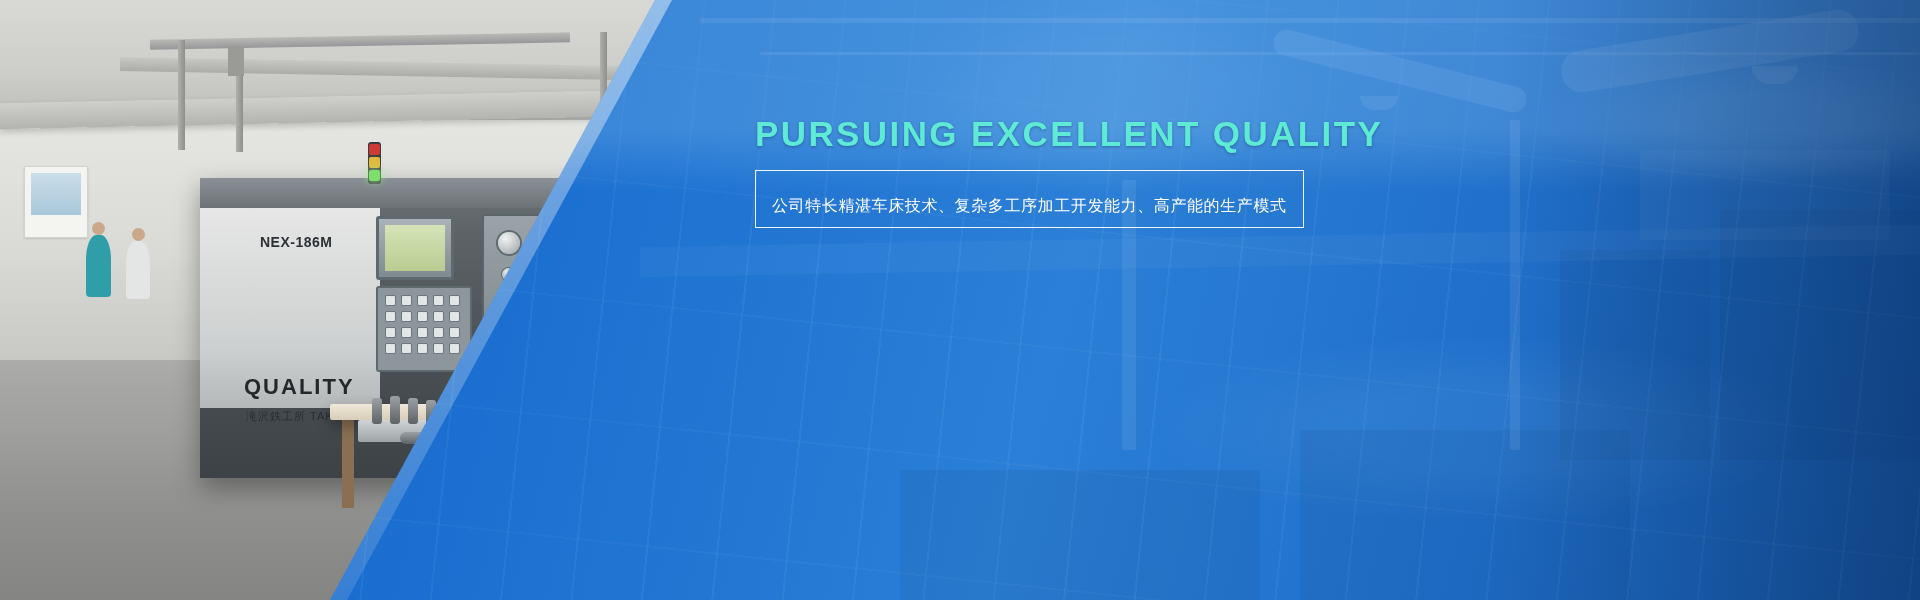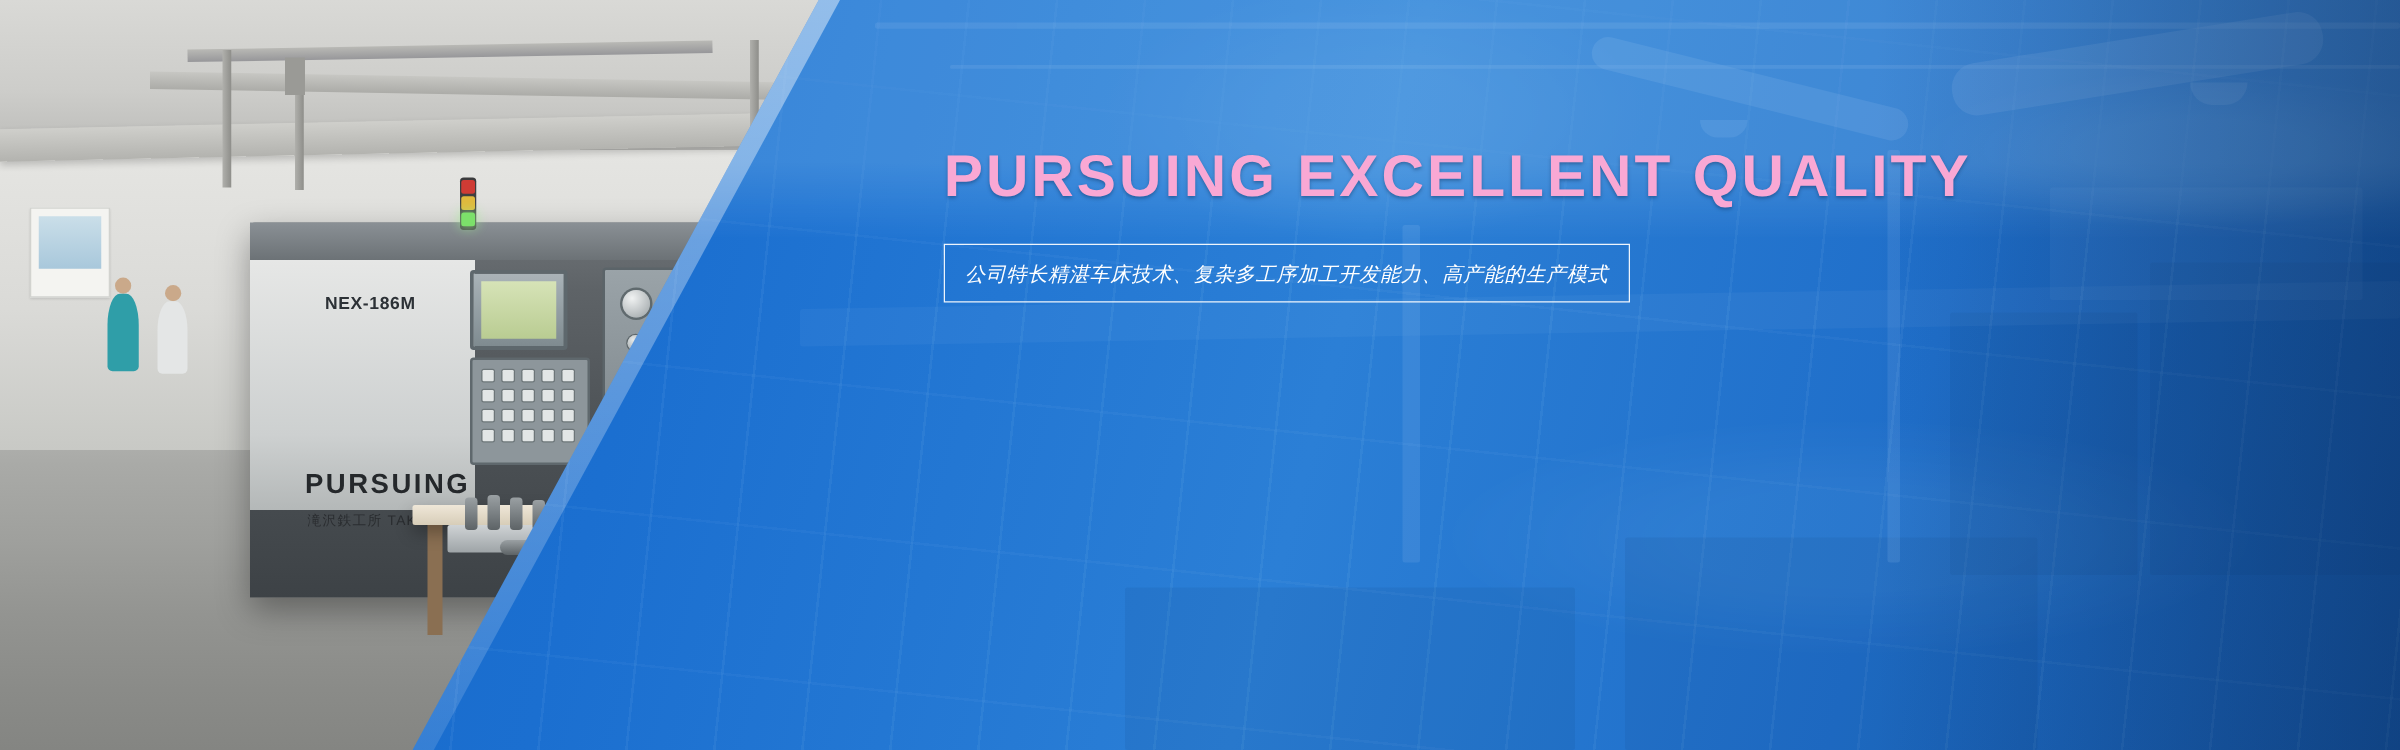--- a/index.html
+++ b/index.html
@@ -189,37 +189,36 @@
   .vignette{
     position:absolute; right:0; top:0; width:420px; height:600px;
     background:linear-gradient(to right, rgba(8,40,85,0), rgba(8,40,85,.38));
     clip-path:polygon(0 0,100% 0,100% 100%,0 100%);
   }
 
   
   .content{ position:absolute; left:755px; top:116px; width:700px; }
 
   .headline-en{
-    color:#f9a8d4; font-size:47px; font-weight:bold;
+    color:#5eead4; font-size:35px; font-weight:bold;
     letter-spacing:2.4px; line-height:1.05; white-space:nowrap;
     text-shadow:0 1px 3px rgba(0,25,60,.35);
   }
   .headline-cn{
     margin-top:7px; color:#ffffff; font-size:40px; font-weight:bold;
     letter-spacing:2px; line-height:1.15; white-space:nowrap;
     font-family:"DejaVu Sans","Liberation Sans",sans-serif;
     text-shadow:0 2px 4px rgba(0,25,60,.35);
   }
   .subtitle-box{
-    margin-top:30px; display:inline-block;
+    margin-top:17px; display:inline-block;
     border:1px solid rgba(255,255,255,.92);
-    padding:14px 16px 10px 16px;
+    padding:25px 16px 10px 16px;
     color:#ffffff; font-size:16px; letter-spacing:.6px; white-space:nowrap;
     font-family:"DejaVu Sans","Liberation Sans",sans-serif;
-    font-style:italic;
   }
   .body-text{
     margin-top:22px; width:545px;
     color:#f2f7ff; font-size:15px; line-height:1.95; letter-spacing:.2px;
     font-family:"DejaVu Sans","Liberation Sans",sans-serif;
     text-align:justify;
   }
 </style>
 </head>
 <body>
@@ -304,21 +303,21 @@
         <div class="knob" style="left:42px;top:76px;"></div>
         <div class="knob" style="left:66px;top:76px;"></div>
         <div class="red-led" style="left:94px;top:76px;"></div>
         <div class="knob" style="left:18px;top:104px;"></div>
         <div class="knob" style="left:42px;top:104px;"></div>
         <div class="knob" style="left:66px;top:104px;"></div>
         <div class="knob" style="left:90px;top:104px;"></div>
         <div class="dial" style="left:52px;top:130px;"></div>
       </div>
 
-      <div class="brand-lower">PURSUING</div>
+      <div class="brand-lower">QUALITY</div>
       <div class="brand-jp">滝沢鉄工所  TAKISAWA</div>
     </div>
 
     <div class="press">
       <div class="wheel"></div>
       <div class="arch"></div>
     </div>
 
     <div class="bench-leg" style="left:342px;top:418px;"></div>
     <div class="bench-leg" style="left:660px;top:418px;"></div>

